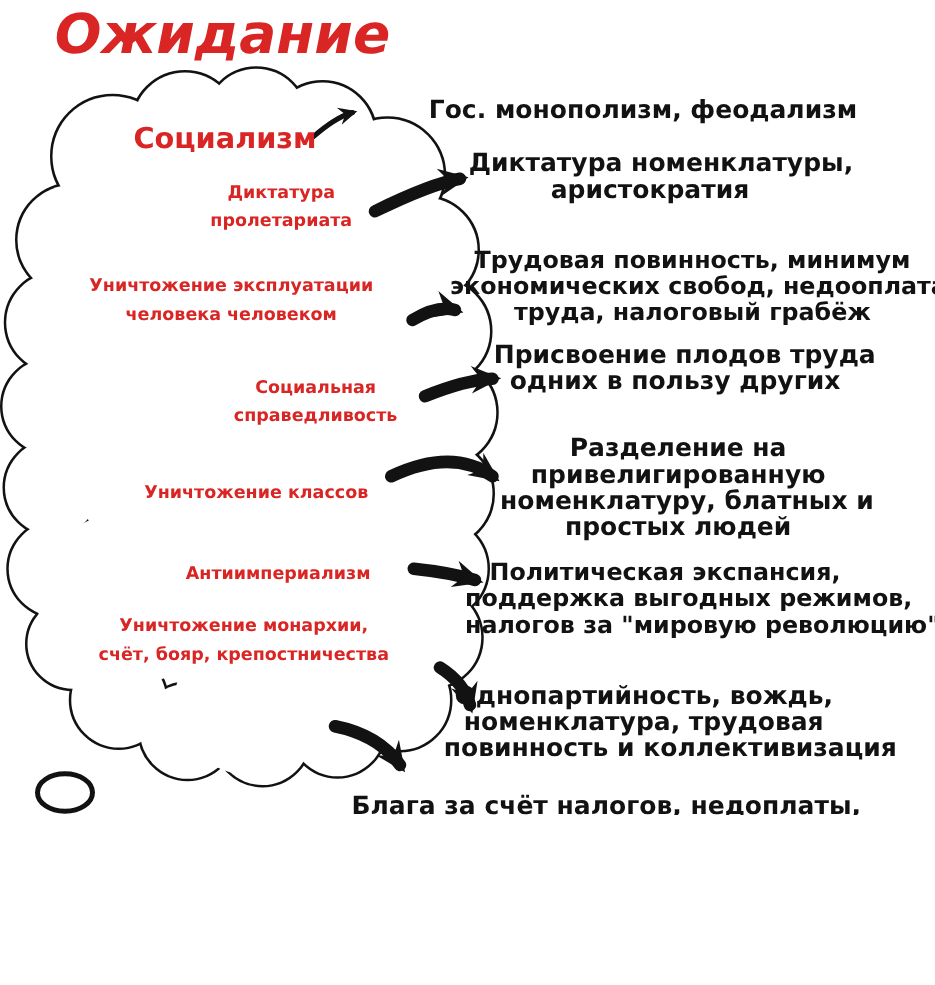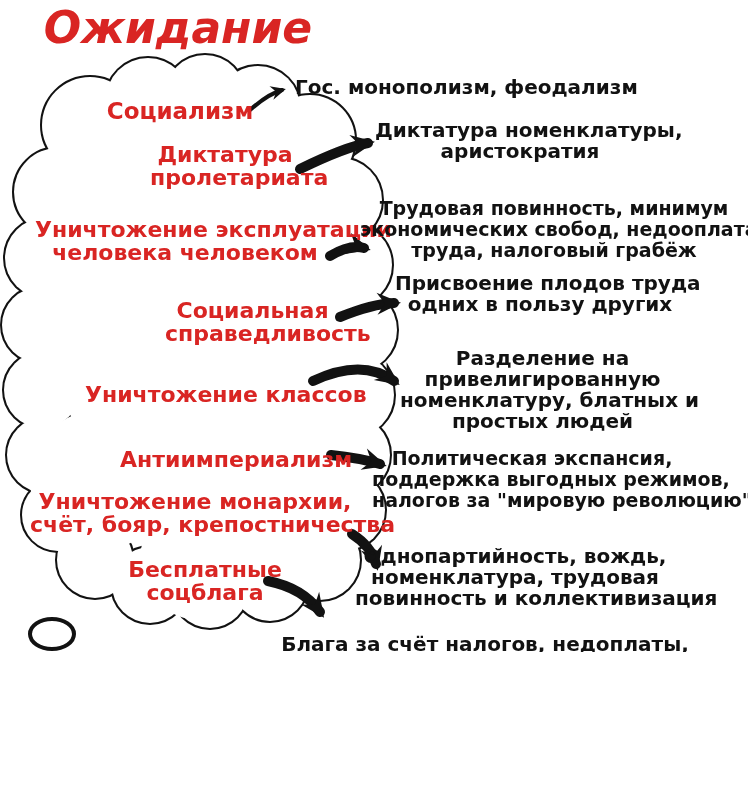--- a/index.html
+++ b/index.html
@@ -2,21 +2,21 @@
 <html style="--red: #d92523; --ink: #121212; --drool: #b9d3e6;"><head>
 <meta charset="utf-8">
 <style>
   html,body{margin:0;padding:0;background:#ffffff;}
   #stage{
     position:relative;width:748px;height:652px;background:#fff;overflow:hidden;
     font-family:"DejaVu Sans","Liberation Sans",sans-serif;
   }
   #art{position:absolute;left:0;top:0;z-index:1;}
   .lbl{position:absolute;z-index:2;white-space:pre;text-align:center;font-weight:bold;}
-  .exp{color:var(--red,#d92523);font-size:22px;line-height:23px;}
+  .exp{color:var(--red,#d92523);font-size:14px;line-height:23px;}
   .re{color:var(--ink,#111);font-size:20px;line-height:21px;}
   .title{position:absolute;z-index:2;font-style:italic;font-weight:bold;text-align:center;white-space:pre;}
   #title-exp{left:38px;top:2px;width:280px;font-size:44px;color:var(--red,#d92523);}
   #title-re{left:378px;top:4px;width:290px;font-size:40px;color:var(--ink,#111);}
   
   .cloud-edge{fill:none;stroke:var(--ink,#111);stroke-width:4px;}
   .cloud-fill{fill:#ffffff;stroke:none;}
   .arrow{fill:none;stroke:var(--ink,#111);stroke-linecap:round;}
   .arrow-thick{stroke-width:10px;}
   .arrow-thin{stroke-width:4px;}
@@ -162,24 +162,22 @@
   <div class="lbl exp" style="left:150px;top:143px;width:150px;">Диктатура
 пролетариата</div>
   <div class="lbl exp" style="left:35px;top:218px;width:300px;">Уничтожение эксплуатации
 человека человеком</div>
   <div class="lbl exp" style="left:85px;top:383px;width:240px;">Уничтожение классов</div>
   <div class="lbl exp" style="left:165px;top:299px;width:175px;">Социальная
 справедливость</div>
   <div class="lbl exp" style="left:120px;top:448px;width:205px;">Антиимпериализм</div>
   <div class="lbl exp" style="left:30px;top:490px;width:330px;">Уничтожение монархии,
 счёт, бояр, крепостничества</div>
-  <div class="lbl exp" style="left:125px;top:558px;width:160px;">Бесплатные
-соцблага</div>
 
-  <div class="lbl re" style="left:295px;top:77px;width:340px;text-align:left;">Гос. монополизм, феодализм</div>
+  <div class="lbl re" style="left:295px;top:77px;width:340px;text-align:left;padding-left:48px;">Гос. монополизм, феодализм</div>
   <div class="lbl re" style="left:375px;top:120px;width:290px;">Диктатура номенклатуры,
 аристократия</div>
   <div class="lbl re" style="left:360px;top:185px;width:388px;font-size:19px;margin-top:13px;">Трудовая повинность, минимум
 экономических свобод, недооплата
 труда, налоговый грабёж</div>
   <div class="lbl re" style="left:395px;top:273px;width:290px;">Присвоение плодов труда
 одних в пользу других</div>
   <div class="lbl re" style="left:400px;top:348px;width:285px;">Разделение на
 привелигированную
 номенклатуру, блатных и

